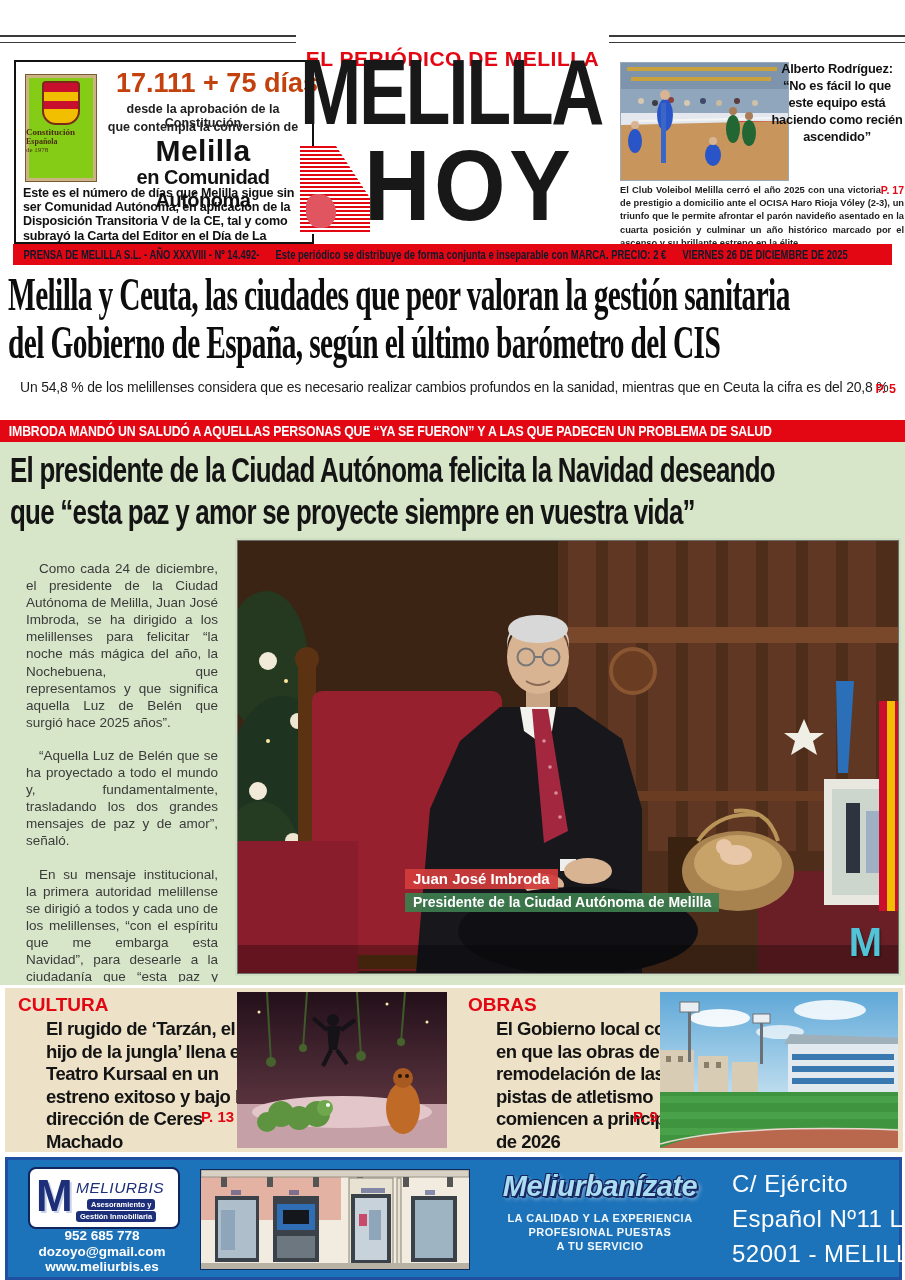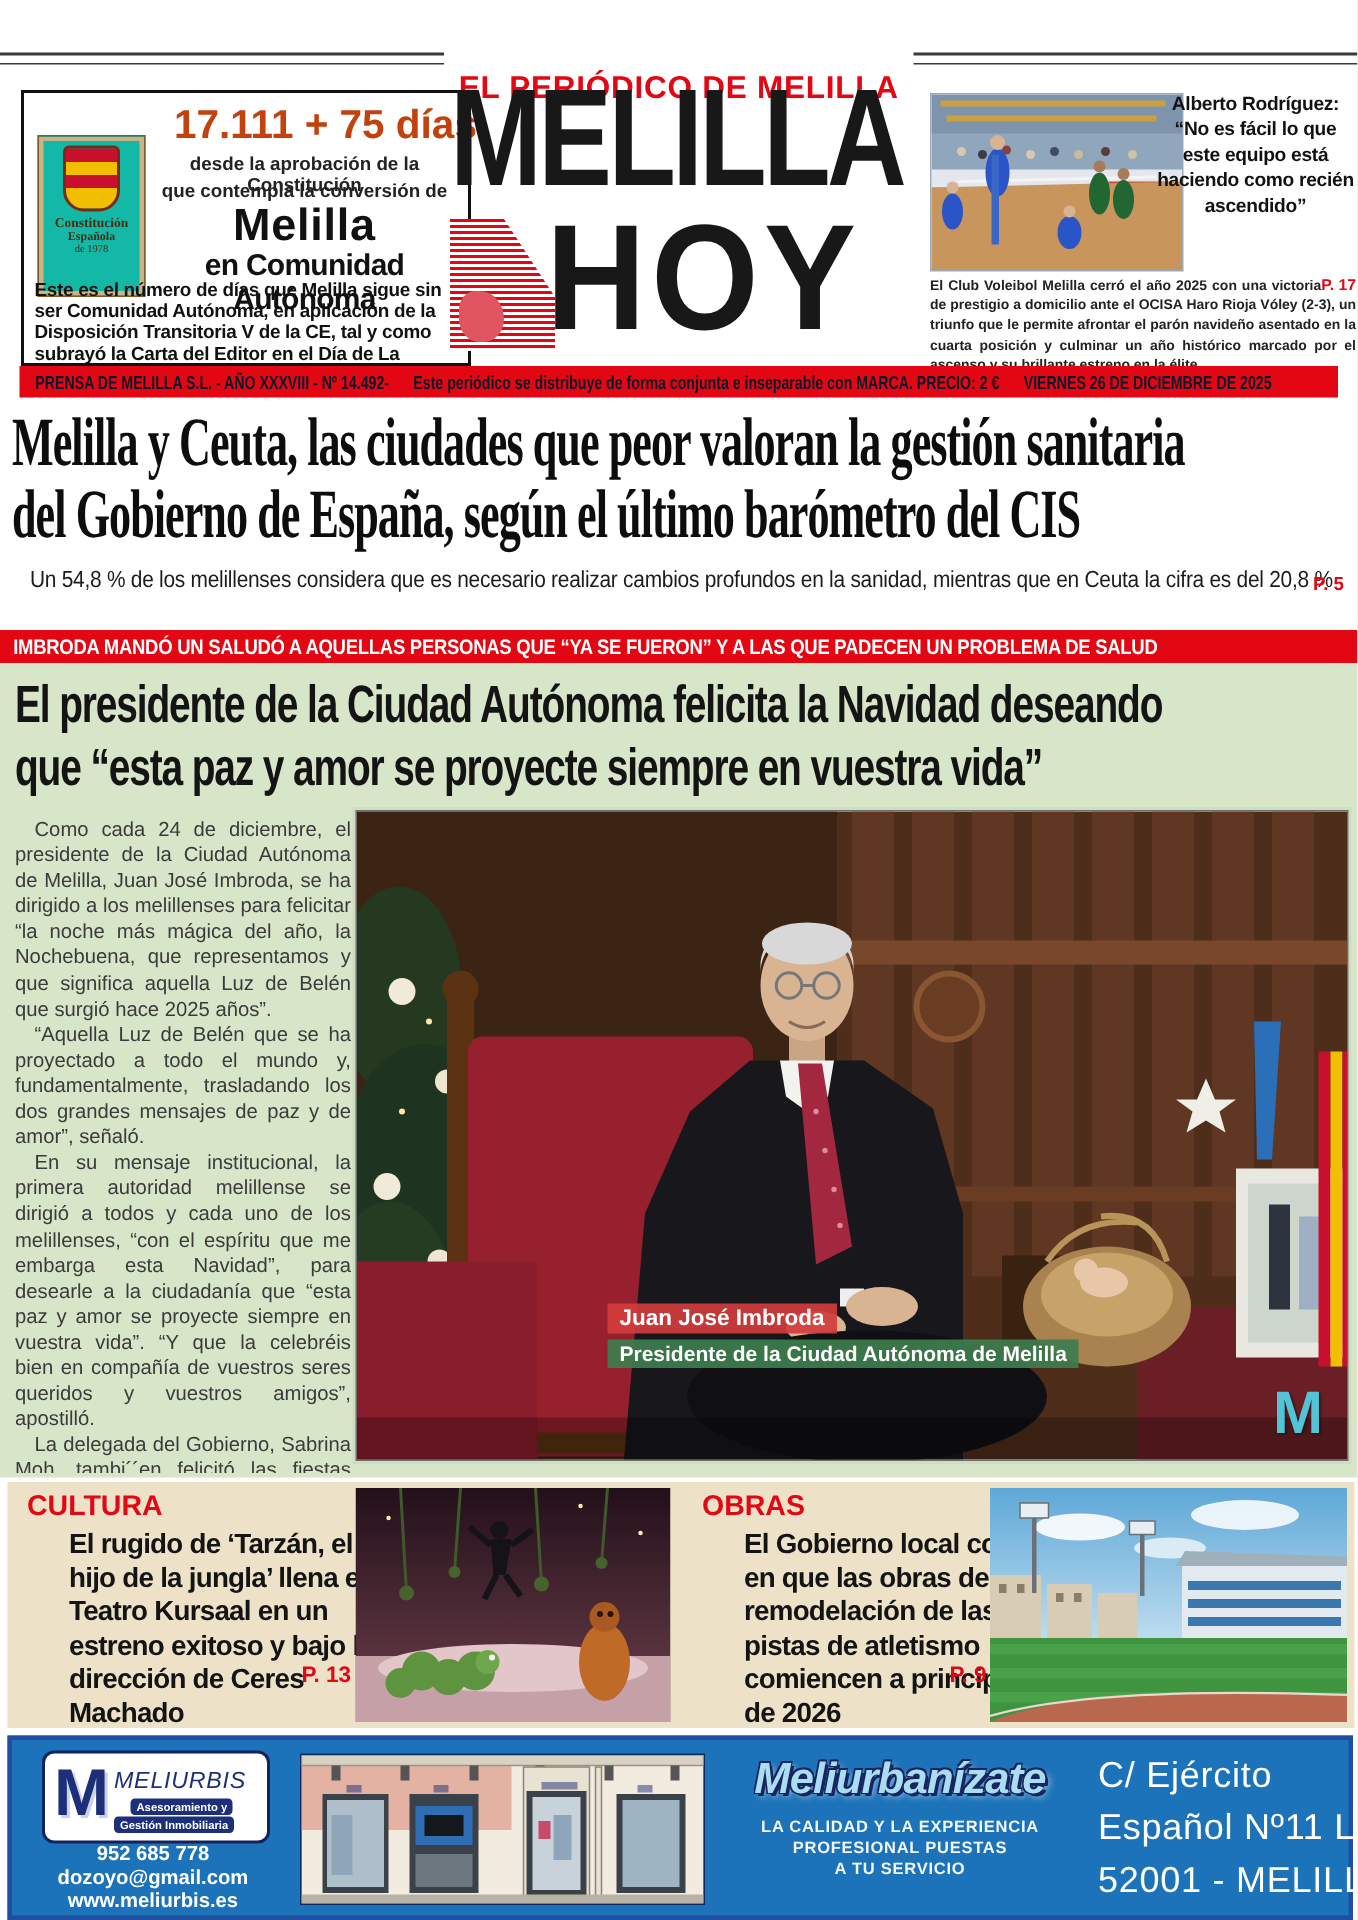--- a/index.html
+++ b/index.html
@@ -7,22 +7,22 @@
         font-family:"Liberation Sans",sans-serif;overflow:hidden;}
   .abs{position:absolute;}
 
   
   .tagline-row{left:0;top:26px;width:905px;height:26px;display:flex;align-items:center;}
   .tag-rule{flex:1;height:5px;border-top:2px solid #3a3a3a;border-bottom:1px solid #3a3a3a;}
   .tagline{color:#e30613;font-weight:bold;font-size:21px;letter-spacing:.5px;padding:0 10px;margin-top:40px;}
 
   
   .const-box{left:14px;top:60px;width:296px;height:180px;border:2px solid #111;background:#fff;}
-  .book{left:9px;top:28px;width:70px;height:106px;background:#14b8a6;border:1px solid #7a5c34;
-        box-shadow:inset 0 0 0 3px #cbb384;text-align:center;color:#4a2c10;}
+  .book{left:9px;top:12px;width:70px;height:106px;background:#84cc16;border:1px solid #7a5c34;
+        box-shadow:inset 0 0 0 3px #cbb384;text-align:left;color:#4a2c10;}
   .book .crest{margin:6px auto 2px auto;width:34px;height:40px;background:
       linear-gradient(#c8102e 0 22%, #f1bf00 22% 44%, #c8102e 44% 66%, #f1bf00 66% 100%);
       border:2px solid #7a2a18;border-radius:4px 4px 14px 14px;}
   .book .bt1{font-family:"Liberation Serif",serif;font-weight:bold;font-size:9px;}
   .book .bt2{font-family:"Liberation Serif",serif;font-weight:bold;font-size:8px;}
   .book .bt3{font-family:"Liberation Serif",serif;font-size:7px;}
   .const-days{left:100px;top:6px;width:206px;text-align:left;font-weight:bold;font-size:27px;color:#c2410c;}
   .const-l1{left:84px;top:40px;width:206px;text-align:center;font-weight:bold;font-size:12.5px;color:#222;}
   .const-l2{left:84px;top:58px;width:206px;text-align:center;font-weight:bold;font-size:12.5px;color:#222;}
   .const-city{left:84px;top:72px;width:206px;text-align:center;font-weight:bold;font-size:30px;color:#111;letter-spacing:.5px;}
@@ -71,21 +71,21 @@
   .kicker{left:0;top:420px;width:905px;height:22px;background:#e30613;color:#fff;display:flex;align-items:center;}
   .kicker span{font-weight:bold;font-size:14px;transform:scaleX(.88);transform-origin:0 50%;
                white-space:nowrap;padding-left:10px;letter-spacing:-.2px;}
   .green-box{left:0;top:442px;width:905px;height:543px;background:#d7e5c8;}
   .gh1{position:absolute;left:10px;top:8px;}
   .gh2{position:absolute;left:10px;top:50px;}
   .green-line{font-weight:bold;font-size:35px;color:#141414;letter-spacing:-1px;
               transform:scaleX(.74);transform-origin:0 0;white-space:nowrap;display:inline-block;}
   .article-col{position:absolute;left:10px;top:102px;width:224px;height:438px;overflow:hidden;
                font-size:13.5px;line-height:17.1px;color:#3b3b3b;text-align:justify;}
-  .article-col p{margin:0;text-indent:13px;}
+  .article-col p{margin:16px;text-indent:13px;}
 
   .main-photo{position:absolute;left:237px;top:98px;width:660px;height:432px;border:1px solid #6d6d6d;
               box-shadow:0 0 0 2px #cfdec0;}
   .chip{position:absolute;color:#fff;font-weight:bold;white-space:nowrap;padding:1px 8px 2px 8px;}
   .chip-name{left:167px;top:328px;background:rgba(210,60,60,.92);font-size:15px;}
   .chip-title{left:167px;top:352px;background:rgba(62,125,78,.92);font-size:14px;}
   .photo-logo{position:absolute;right:16px;bottom:8px;color:#52c4d8;font-weight:bold;font-size:40px;
               text-shadow:1px 1px 2px rgba(0,0,0,.5);}
 
   

